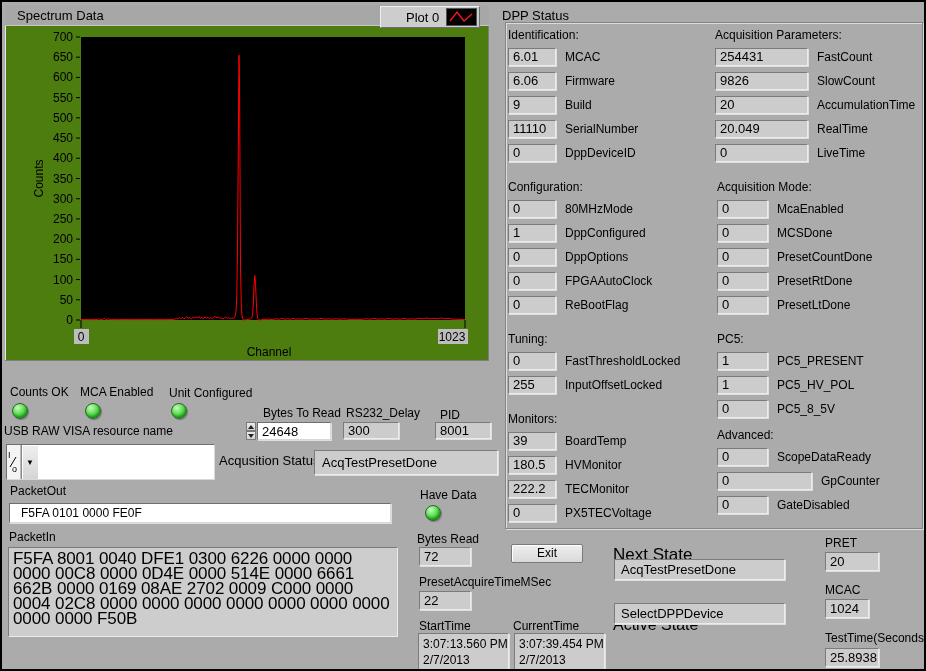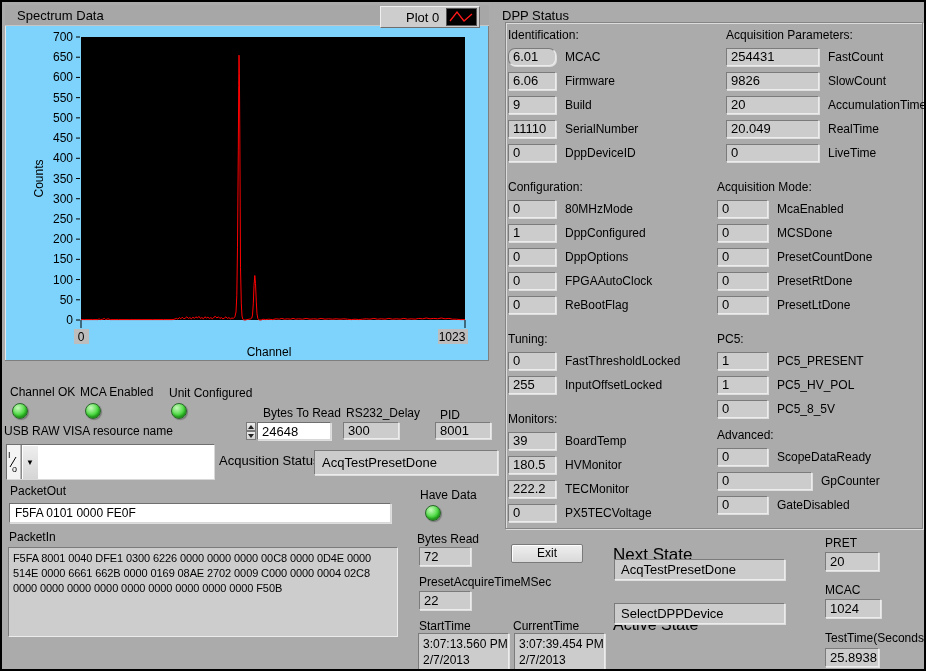--- a/index.html
+++ b/index.html
@@ -24,21 +24,21 @@
     box-shadow:1px 1px 0 #dedede;
   }
   .valtext { font-size:13px; padding:0 0 0 4px; line-height:17px; overflow:hidden; white-space:nowrap; }
   .raised {
     background:linear-gradient(#efefef,#d9d9d9);
     border:1px solid #7a7a7a;
     box-shadow:inset 1px 1px 0 #ffffff;
   }
   
   #spectrum-panel { left:3px; top:3px; width:484px; height:356px;
-    background:#7dd3fc; border-right:1px solid #7e7e7e; border-bottom:1px solid #7e7e7e;
+    background:#4d7c0f; border-right:1px solid #7e7e7e; border-bottom:1px solid #7e7e7e;
     box-shadow:inset 1px 0 0 #e6e6e6; }
   #spectrum-header { position:absolute; left:0; top:0; width:484px; height:21px;
     background:#a7a7a7; border-bottom:1px solid #c6c6c6; }
   #spectrum-title { position:absolute; left:12px; top:3px; font-size:13px; }
   #plot-legend { position:absolute; left:375px; top:1px; width:100px; height:22px;
     background:#cdcdcd; border:1px solid; border-color:#efefef #6e6e6e #6e6e6e #efefef; }
   #plot-legend-label { position:absolute; left:25px; top:3px; font-size:13px; }
   #plot-legend-icon { position:absolute; right:2px; top:1px; width:31px; height:18px; background:#000;
     border:1px solid #555; }
   
@@ -66,21 +66,21 @@
     border-left:1px solid #8a8a8a; box-shadow:inset 1px 1px 0 #fff;
     display:flex; align-items:center; justify-content:center; font-size:8px; }
   #spinner { left:244px; top:420px; width:10px; height:18px; display:flex; flex-direction:column; }
   .spin-btn { flex:1; background:linear-gradient(#ececec,#d2d2d2); border:1px solid #7a7a7a; position:relative; }
   .spin-btn.up::after { content:""; position:absolute; left:1px; top:2px;
     border-left:3px solid transparent; border-right:3px solid transparent; border-bottom:4px solid #222; }
   .spin-btn.down::after { content:""; position:absolute; left:1px; top:2px;
     border-left:3px solid transparent; border-right:3px solid transparent; border-top:4px solid #222; }
   #packet-in-field { left:6px; top:545px; width:390px; height:90px;
     background:#cdcdcd; border:1px solid; border-color:#7b7b7b #ececec #ececec #7b7b7b;
-    font-size:11px; line-height:15px; padding:3px 4px; letter-spacing:-0.1px; }
+    font-size:17px; line-height:15px; padding:3px 4px; letter-spacing:-0.1px; }
   #exit-button { left:509px; top:542px; width:72px; height:19px;
     font-size:12px; text-align:center; line-height:17px; border-radius:2px; }
   .timefield { width:91px; height:37px; font-size:12px; line-height:16px; padding:2px 11px 0 4px; white-space:nowrap; }
 </style>
 </head>
 <body>
 
 <div id="window">
 
   <div id="spectrum-panel" class="abs">
@@ -138,21 +138,21 @@
       </span>
     </div>
   </div>
 
   <span class="abs lbl" id="dpp-title">DPP Status</span>
   <div class="abs" id="dpp-frame"></div>
 
   <div class="abs dpp-section" style="left:506px;top:26px;">
       <div class="sec-title">Identification:</div>
       <div class="dpp-row">
-        <div class="sunken valbox" style="width: 48px; border-radius: 7px;">
+        <div class="sunken valbox" style="width: 48px;">
           <div class="valtext">6.01</div>
         </div>
         <span class="flabel">MCAC</span>
       </div>
       <div class="dpp-row">
         <div class="sunken valbox" style="width: 48px;">
           <div class="valtext">6.06</div>
         </div>
         <span class="flabel">Firmware</span>
       </div>
@@ -168,21 +168,21 @@
         </div>
         <span class="flabel">SerialNumber</span>
       </div>
       <div class="dpp-row">
         <div class="sunken valbox" style="width: 48px;">
           <div class="valtext">0</div>
         </div>
         <span class="flabel">DppDeviceID</span>
       </div>
     </div>
-  <div class="abs dpp-section" style="left:713px;top:26px;margin-left:11px;">
+  <div class="abs dpp-section" style="left:713px;top:26px;">
       <div class="sec-title">Acquisition Parameters:</div>
       <div class="dpp-row">
         <div class="sunken valbox" style="width: 93px;">
           <div class="valtext">254431</div>
         </div>
         <span class="flabel">FastCount</span>
       </div>
       <div class="dpp-row">
         <div class="sunken valbox" style="width: 93px;">
           <div class="valtext">9826</div>
@@ -352,21 +352,21 @@
         <span class="flabel">GpCounter</span>
       </div>
       <div class="dpp-row">
         <div class="sunken valbox" style="width: 51px;">
           <div class="valtext">0</div>
         </div>
         <span class="flabel">GateDisabled</span>
       </div>
     </div>
 
-  <span class="abs lbl" style="left:8px;top:383px;">Channel OK</span>
+  <span class="abs lbl" style="left:8px;top:383px;">Counts OK</span>
   <div class="abs led" style="left:10px;top:401px;"></div>
   <span class="abs lbl" style="left:78px;top:383px;">MCA Enabled</span>
   <div class="abs led" style="left:83px;top:401px;"></div>
   <span class="abs lbl" style="left:167px;top:384px;text-align:right;">Unit Configured</span>
   <div class="abs led" style="left:169px;top:401px;"></div>
 
   <span class="abs lbl" style="left:2px;top:422px;">USB RAW VISA resource name</span>
   <div class="abs" id="visa-combo">
     <div id="visa-io">
       <svg width="12" height="34">
@@ -388,21 +388,21 @@
   <span class="abs lbl" style="left:344px;top:404px;">RS232_Delay</span>
   <div class="abs sunken valtext" style="left:341px;top:420px;width:56px;height:17px;line-height:15px;">300</div>
 
   <span class="abs lbl" style="left:438px;top:406px;">PID</span>
   <div class="abs sunken valtext" style="left:433px;top:420px;width:56px;height:17px;line-height:15px;">8001</div>
 
   <span class="abs lbl" style="left:217px;top:451px;font-size:13px;">Acqusition Status</span>
   <div class="abs sunken" style="left:312px;top:448px;width:184px;height:25px;font-size:13px;line-height:23px;padding-left:7px;">AcqTestPresetDone</div>
 
   <span class="abs lbl" style="left:8px;top:482px;">PacketOut</span>
-  <div class="abs whitefield" style="left:7px;top:501px;width:382px;height:20px;font-size:12px;line-height:18px;padding-left:5px;">F5FA 0101 0000 FE0F</div>
+  <div class="abs whitefield" style="left:7px;top:501px;width:382px;height:20px;font-size:12px;line-height:18px;padding-left:11px;">F5FA 0101 0000 FE0F</div>
 
   <span class="abs lbl" style="left:7px;top:528px;">PacketIn</span>
   <div class="abs" id="packet-in-field">F5FA 8001 0040 DFE1 0300 6226 0000 0000 0000 00C8 0000 0D4E 0000 514E 0000 6661 662B 0000 0169 08AE 2702 0009 C000 0000 0004 02C8 0000 0000 0000 0000 0000 0000 0000 0000 0000 F50B</div>
 
   <span class="abs lbl" style="left:418px;top:486px;">Have Data</span>
   <div class="abs led" style="left:423px;top:503px;"></div>
 
   <span class="abs lbl" style="left:415px;top:530px;">Bytes Read</span>
   <div class="abs sunken valtext" style="left:417px;top:545px;width:52px;height:19px;">72</div>
 
@@ -425,18 +425,18 @@
   <span class="abs lbl" style="left:611px;top:543px;font-size:17px;">Next State</span>
   <div class="abs sunken" style="left:612px;top:557px;width:171px;height:21px;font-size:13px;line-height:19px;padding-left:6px;">AcqTestPresetDone</div>
 
   <span class="abs lbl" style="left:611px;top:614px;font-size:16px;">Active State</span>
   <div class="abs sunken" style="left:612px;top:601px;width:171px;height:21px;font-size:13px;line-height:19px;padding-left:6px;">SelectDPPDevice</div>
 
   <span class="abs lbl" style="left:823px;top:534px;">PRET</span>
   <div class="abs sunken valtext" style="left:823px;top:550px;width:54px;height:19px;">20</div>
 
   <span class="abs lbl" style="left:823px;top:581px;">MCAC</span>
-  <div class="abs sunken valtext" style="left:823px;top:597px;width:56px;height:19px;">1024</div>
+  <div class="abs sunken valtext" style="left:823px;top:597px;width:44px;height:19px;">1024</div>
 
   <span class="abs lbl" style="left:823px;top:629px;">TestTime(Seconds)</span>
   <div class="abs sunken valtext" style="left:823px;top:646px;width:54px;height:19px;">25.8938</div>
 
 </div>
 
 </body></html>

